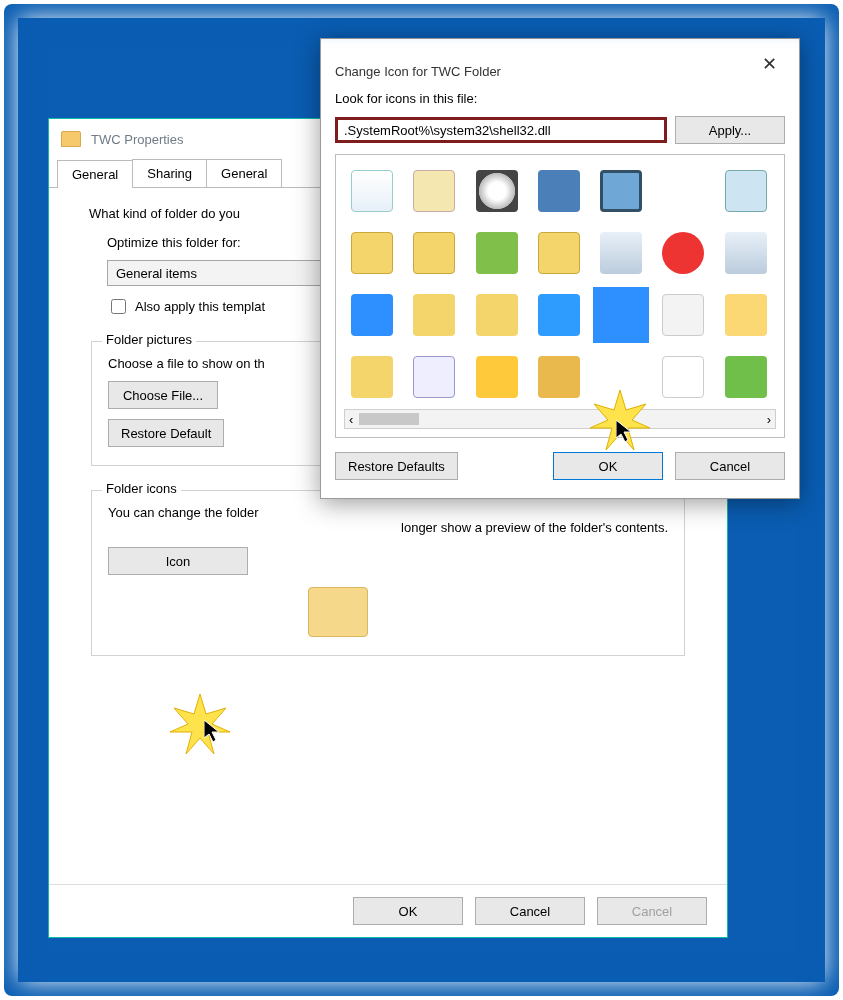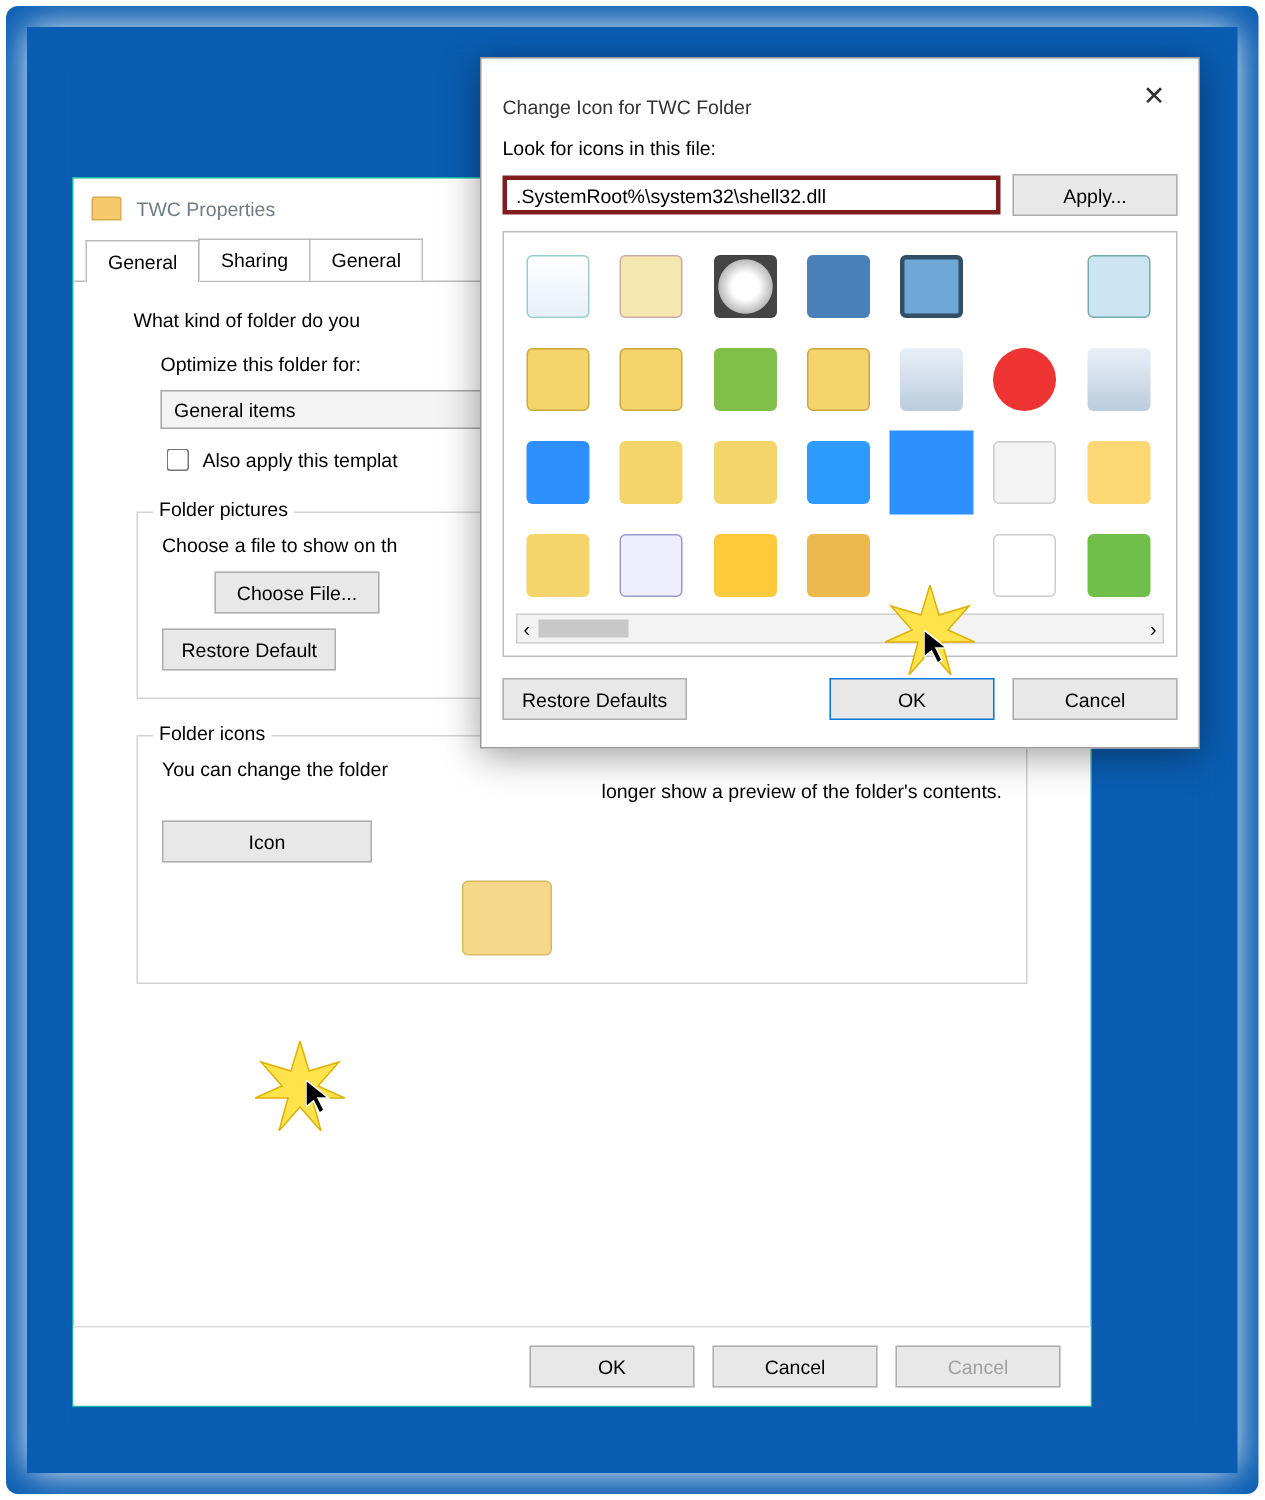--- a/index.html
+++ b/index.html
@@ -95,21 +95,21 @@
       </select>
       <div class="checkbox-row">
         <input type="checkbox" style="">
         <span>Also apply this templat</span>
       </div>
     </div>
 
     <fieldset class="group">
       <legend>Folder pictures</legend>
       <div style="margin-bottom:10px;">Choose a file to show on th</div>
-      <button class="win" style="display:block;margin-bottom:10px;margin-left:35px;">Choose File...</button>
+      <button class="win" style="display:block;margin-bottom:10px;">Choose File...</button>
       <button class="win">Restore Default</button>
     </fieldset>
 
     <fieldset class="group">
       <legend>Folder icons</legend>
       <div>You can change the folder</div>
       <div style="margin-bottom:12px;text-align:right;">longer show a preview of the folder's contents.</div>
       <div class="folder-icons-area">
         <button class="win" style="min-width:140px;">
           <span>Icon</span>

